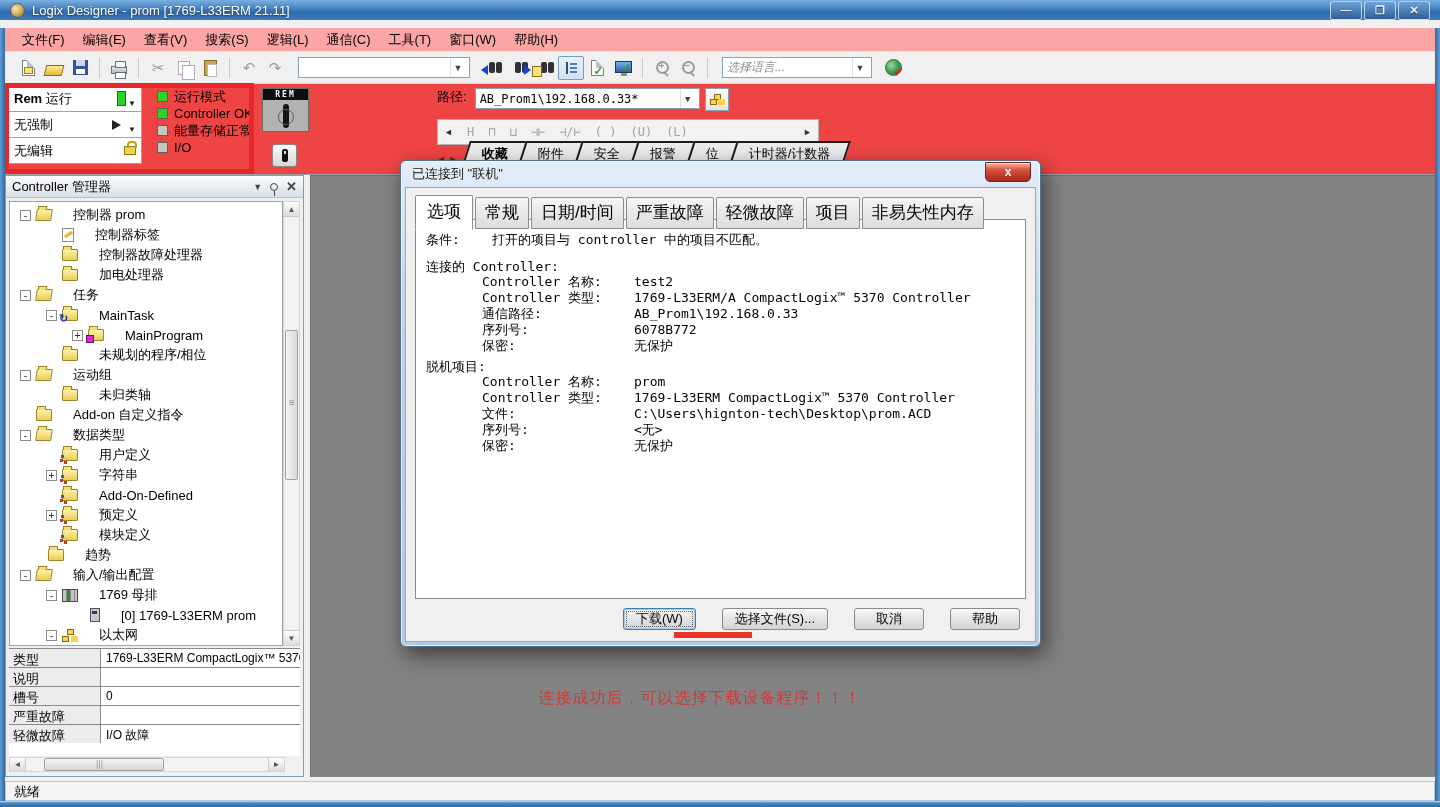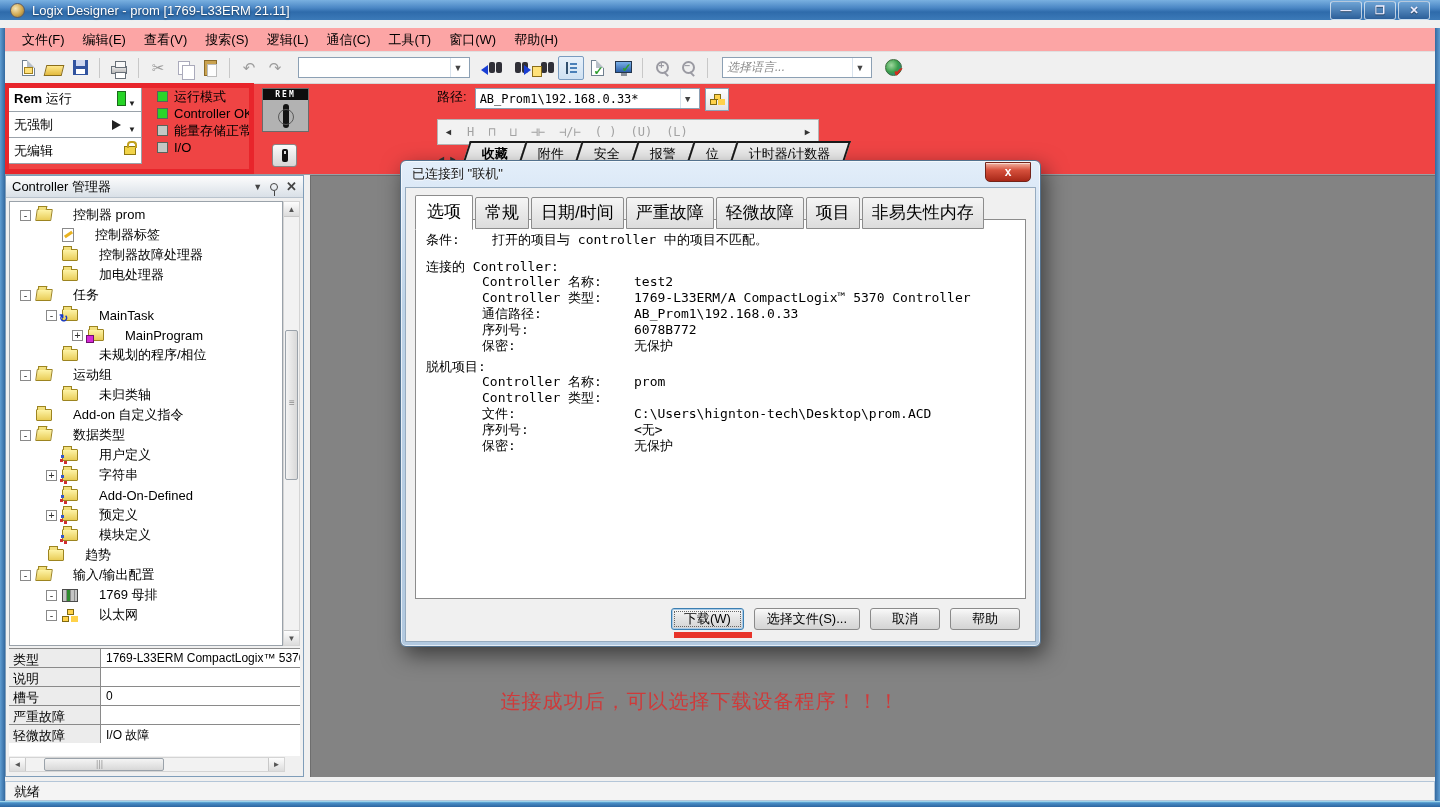--- a/index.html
+++ b/index.html
@@ -139,38 +139,38 @@
   .pv{flex:1;padding:2px 5px;overflow:hidden;white-space:nowrap;font-size:12px}
   .pfill{position:absolute;left:3px;top:567px;width:291px;height:13px;background:#fff}
   .hscroll{position:absolute;left:3px;bottom:4px;width:276px;height:15px;background:#f2f2f2;border:1px solid #d4d4d4;display:flex;align-items:stretch}
   .harrow{width:16px;background:linear-gradient(#fdfdfd,#dcdcdc);border-right:1px solid #c8c8c8;text-align:center;font-size:8px;color:#555;line-height:13px}
   .harrow.r{border-left:1px solid #c8c8c8;border-right:none;margin-left:auto}
   .hthumb{width:120px;margin-left:18px;background:linear-gradient(#f4f4f4,#d8d8d8);border:1px solid #9aa2aa;border-radius:2px;position:relative}
   .hthumb::after{content:"|||";position:absolute;left:50%;top:0;margin-left:-8px;color:#9a9a9a;font-size:9px}
 
   
   .mdi{position:absolute;left:310px;top:175px;right:5px;bottom:30px;background:#838383;border-top:1px solid #6e6e6e;border-left:1px solid #6e6e6e}
-  .note{position:absolute;left:470px;top:688px;width:460px;text-align:center;font-size:20px;letter-spacing:1px;color:#cf3a3a;z-index:20}
+  .note{position:absolute;left:470px;top:688px;width:460px;text-align:center;font-size:16px;letter-spacing:1px;color:#cf3a3a;z-index:20}
 
   
   .dlg{position:absolute;left:400px;top:160px;width:641px;height:487px;z-index:70;border-radius:6px;background:linear-gradient(#e3eefa,#bdd3e8 30%,#b2c9e0);border:1px solid #54728e;box-shadow:4px 8px 22px rgba(0,0,0,.55),inset 0 0 0 1px rgba(255,255,255,.65)}
   .dlg-title{height:26px;line-height:26px;padding-left:11px;color:#141414;text-shadow:0 1px 0 rgba(255,255,255,.8);font-size:13px}
   .dlg-close{position:absolute;top:1px;right:9px;width:46px;height:20px;background:linear-gradient(#f2b4a2,#d6503c 40%,#a82818);border:1px solid #74241a;border-radius:0 0 5px 5px;color:#fff;font:bold 12px/18px "Liberation Sans",sans-serif;text-align:center;box-shadow:inset 0 1px 0 rgba(255,255,255,.55)}
   .dlg-client{position:absolute;left:4px;right:4px;top:26px;bottom:4px;background:#f0f0f0;border:1px solid #96abbf}
   .dlg-tabs{position:absolute;left:9px;top:7px;display:flex;align-items:flex-end;z-index:2}
   .dtab{padding:3px 9px 4px;border:1px solid #8c8c8c;background:linear-gradient(#f5f5f5,#dcdcdc);margin-right:2px;border-radius:2px 2px 0 0;font-size:17px}
   .dtab.active{background:#fff;padding:4px 11px 6px;margin-bottom:-1px;border-bottom:1px solid #fff;font-weight:normal}
   .dlg-page{position:absolute;left:9px;right:9px;top:31px;height:380px;background:#fff;border:1px solid #8c8c8c;padding:12px 10px;font-family:"DejaVu Sans Mono",monospace;font-size:13px}
   .crow{display:flex;line-height:15px;margin-bottom:1px}
   .crow .cl{flex:none}
   .cond .cl{width:66px}
   .sect{margin-top:12px;line-height:15px}
   .srow2{display:flex;padding-left:56px;line-height:15px;margin-bottom:1px}
   .srow2 .cl{width:152px;flex:none}
-  .dlg-btns{position:absolute;right:15px;bottom:11px;display:flex;gap:10px}
+  .dlg-btns{position:absolute;right:15px;bottom:11px;display:flex;gap:26px}
   .btn{height:22px;padding:0 12px;background:linear-gradient(#f9f9f9,#e5e5e5 45%,#d4d4d4);border:1px solid #8a8a8a;border-radius:3px;font-size:13px;line-height:20px;text-align:center;min-width:70px}
   .btn.focus{border-color:#3c7fb1;box-shadow:inset 0 0 0 1px #a9cbe8;outline:1px dotted #666;outline-offset:-4px}
   .btn-underline{position:absolute;left:268px;bottom:3px;width:78px;height:6px;background:#e8342a}
 
   
   .sbar{position:absolute;left:5px;right:5px;bottom:6px;height:20px;background:#f4f4f4;border:1px solid #b4c6d8;line-height:20px;padding-left:8px;z-index:12}
 </style>
 </head>
 <body>
 
@@ -456,20 +456,25 @@
       </div>
     <div class="trow" style="padding-left:10px">
         <span class="exp exp-minus"></span>
         <span class="ic ic-folder-open"></span>
         <span class="tl">输入/输出配置</span>
       </div>
     <div class="trow" style="padding-left:36px">
         <span class="exp exp-minus"></span>
         <span class="ic ic-rack"></span>
         <span class="tl">1769 母排</span>
+      </div>
+    <div class="trow" style="padding-left:62px">
+        <span class="exp exp-none"></span>
+        <span class="ic ic-module"></span>
+        <span class="tl">[0] 1769-L33ERM prom</span>
       </div>
     <div class="trow" style="padding-left:36px">
         <span class="exp exp-minus"></span>
         <span class="ic ic-ethernet"></span>
         <span class="tl">以太网</span>
       </div>
   </div>
   <div class="vscroll">
     <div class="varrow">▲</div>
     <div class="vthumb"></div>
@@ -544,20 +549,21 @@
           <span class="cl">保密:</span>
           <span>无保护</span>
         </div>
       <div class="sect" style="margin-top:6px">脱机项目:</div>
       <div class="srow2">
           <span class="cl">Controller 名称:</span>
           <span>prom</span>
         </div>
       <div class="srow2">
           <span class="cl">Controller 类型:</span>
+          <span>1769-L33ERM CompactLogix™ 5370 Controller</span>
         </div>
       <div class="srow2">
           <span class="cl">文件:</span>
           <span>C:\Users\hignton-tech\Desktop\prom.ACD</span>
         </div>
       <div class="srow2">
           <span class="cl">序列号:</span>
           <span>&lt;无&gt;</span>
         </div>
       <div class="srow2">

